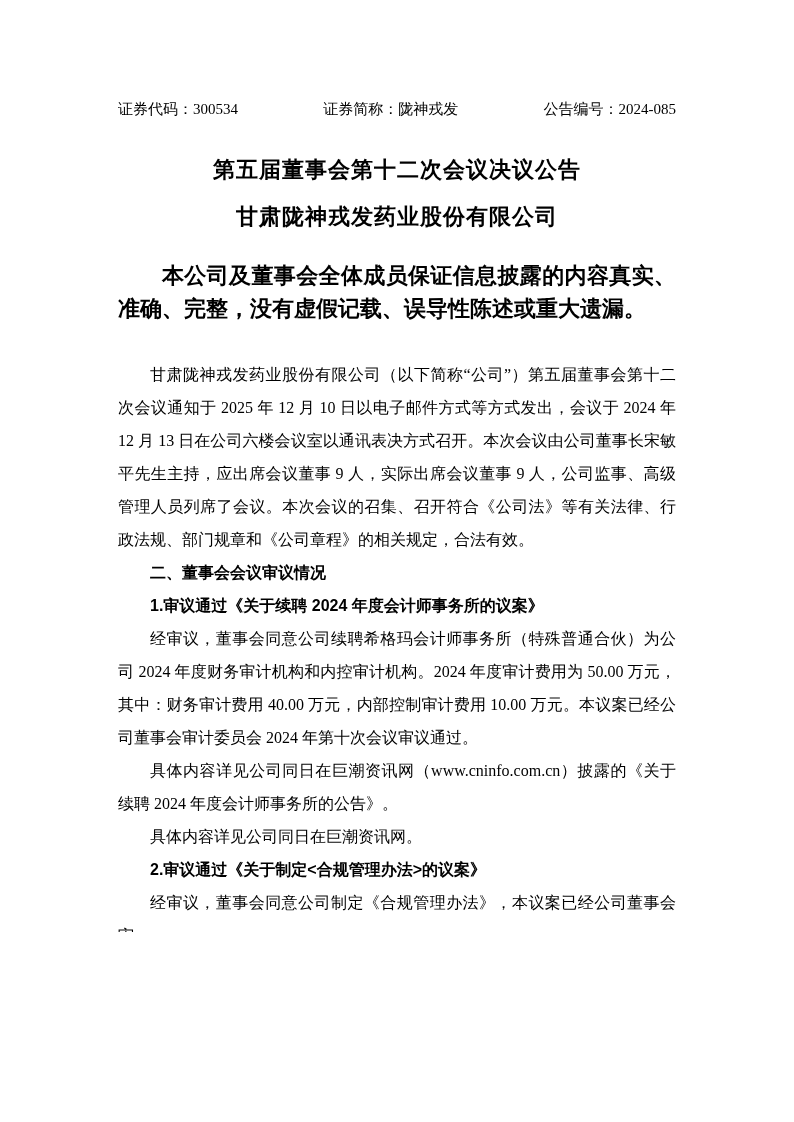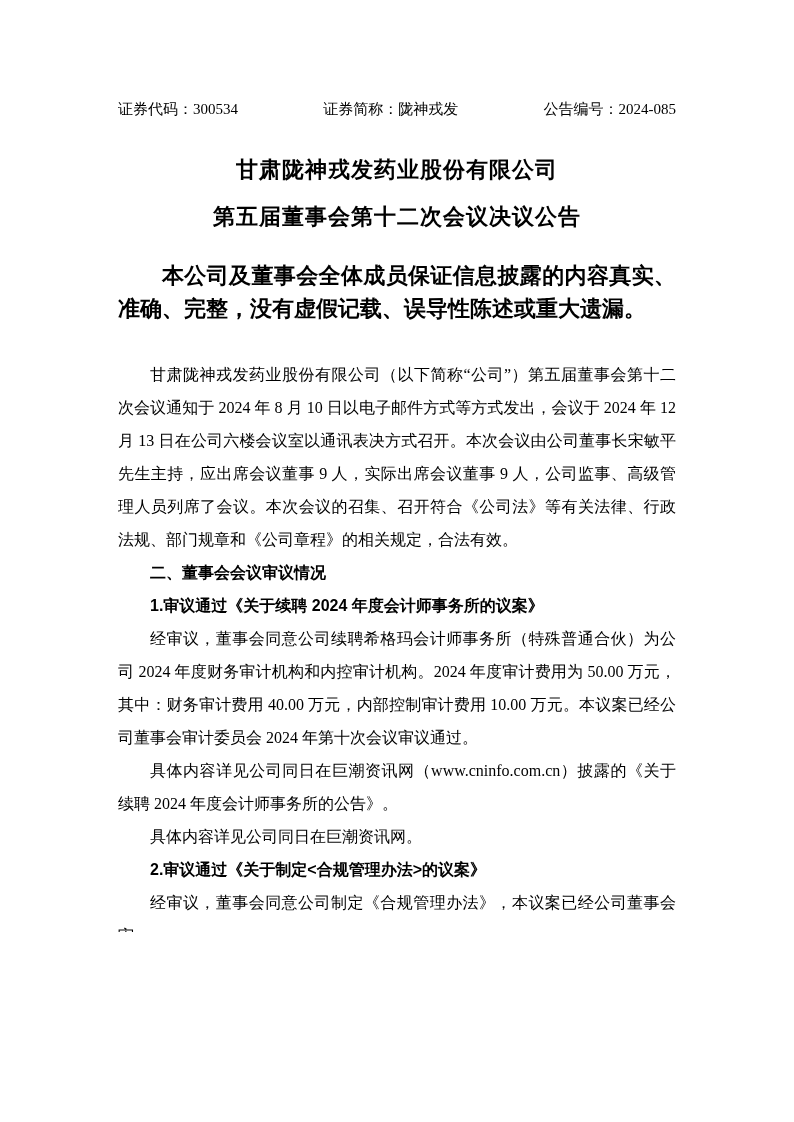--- a/index.html
+++ b/index.html
@@ -71,29 +71,29 @@
 
 <div class="page">
 
   <div class="doc-header">
     <span>证券代码：300534</span>
     <span>证券简称：陇神戎发</span>
     <span>公告编号：2024-085</span>
   </div>
 
   <div class="doc-titles">
+    <div class="doc-title">第五届董事会第十二次会议决议公告</div>
     <div class="doc-title">甘肃陇神戎发药业股份有限公司</div>
-    <div class="doc-title">第五届董事会第十二次会议决议公告</div>
   </div>
 
   <p class="disclaimer">本公司及董事会全体成员保证信息披露的内容真实、准确、完整，没有虚假记载、误导性陈述或重大遗漏。</p>
 
   <div class="doc-body">
       <div class="sec-spacer"></div>
-      <p class="sec-para">甘肃陇神戎发药业股份有限公司（以下简称“公司”）第五届董事会第十二次会议通知于 2024 年 8 月 10 日以电子邮件方式等方式发出，会议于 2024 年 12 月 13 日在公司六楼会议室以通讯表决方式召开。本次会议由公司董事长宋敏平先生主持，应出席会议董事 9 人，实际出席会议董事 9 人，公司监事、高级管理人员列席了会议。本次会议的召集、召开符合《公司法》等有关法律、行政法规、部门规章和《公司章程》的相关规定，合法有效。</p>
+      <p class="sec-para">甘肃陇神戎发药业股份有限公司（以下简称“公司”）第五届董事会第十二次会议通知于 2025 年 12 月 10 日以电子邮件方式等方式发出，会议于 2024 年 12 月 13 日在公司六楼会议室以通讯表决方式召开。本次会议由公司董事长宋敏平先生主持，应出席会议董事 9 人，实际出席会议董事 9 人，公司监事、高级管理人员列席了会议。本次会议的召集、召开符合《公司法》等有关法律、行政法规、部门规章和《公司章程》的相关规定，合法有效。</p>
       <p class="sec-heading">二、董事会会议审议情况</p>
       <p class="sec-item">1.审议通过《关于续聘 2024 年度会计师事务所的议案》</p>
       <p class="sec-para">经审议，董事会同意公司续聘希格玛会计师事务所（特殊普通合伙）为公司 2024 年度财务审计机构和内控审计机构。2024 年度审计费用为 50.00 万元，其中：财务审计费用 40.00 万元，内部控制审计费用 10.00 万元。本议案已经公司董事会审计委员会 2024 年第十次会议审议通过。</p>
       <p class="sec-para">具体内容详见公司同日在巨潮资讯网（www.cninfo.com.cn）披露的《关于续聘 2024 年度会计师事务所的公告》。</p>
       <p class="sec-para">具体内容详见公司同日在巨潮资讯网。</p>
       <p class="sec-item">2.审议通过《关于制定&lt;合规管理办法&gt;的议案》</p>
       <p class="sec-para">经审议，董事会同意公司制定《合规管理办法》，本议案已经公司董事会审</p>
     </div>
 
 </div>

